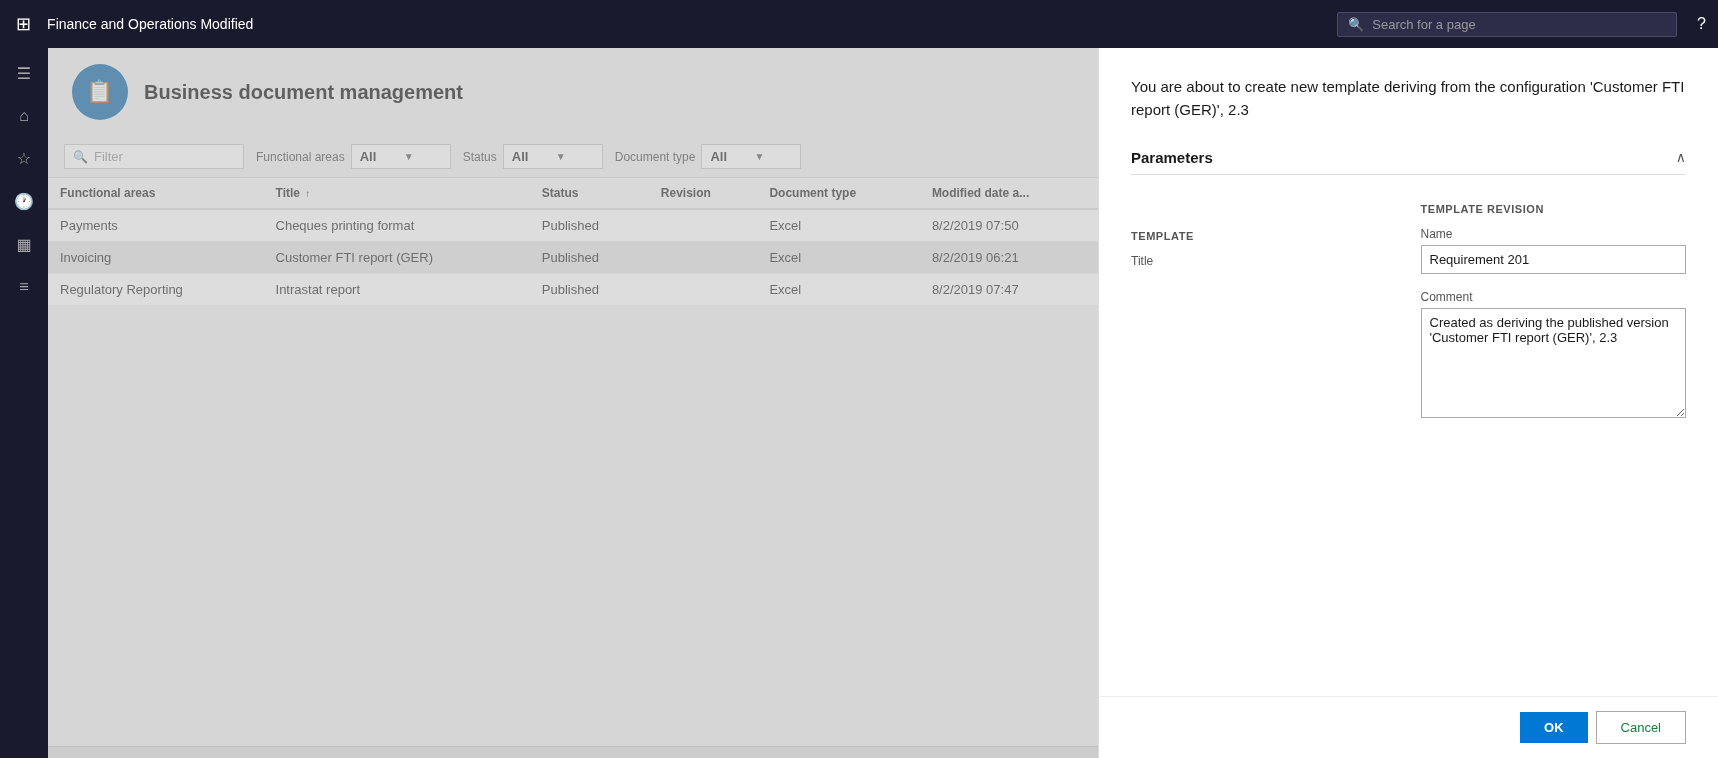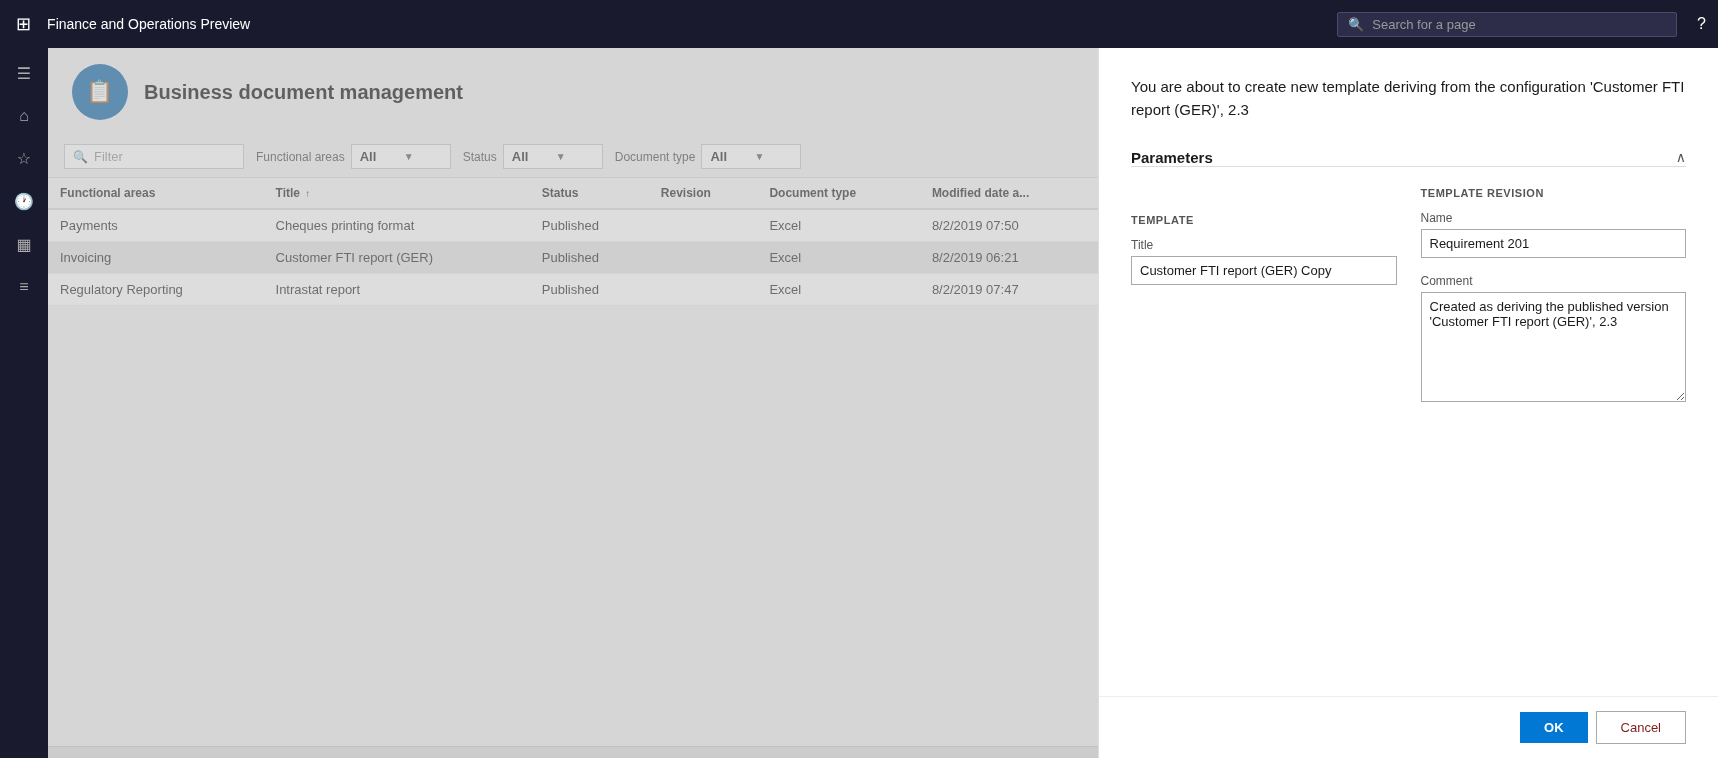--- a/index.html
+++ b/index.html
@@ -239,21 +239,22 @@
       line-height: 1.5;
       margin-bottom: 28px;
     }
 
     
     .params-header {
       display: flex;
       align-items: flex-start;
       justify-content: space-between;
       border-bottom: 1px solid #ddd;
-      margin-bottom: 20px;
+      padding-bottom: 8px;
+      margin-bottom: 28px;
     }
     .params-title {
       font-size: 15px;
       font-weight: 600;
       color: #1a1a1a;
     }
     .params-collapse-icon {
       font-size: 14px;
       color: #555;
       cursor: pointer;
@@ -324,34 +325,34 @@
       color: #fff;
       border: none;
       padding: 8px 24px;
       font-size: 13px;
       font-weight: 600;
       cursor: pointer;
       min-width: 60px;
     }
     .btn-cancel {
       background: #fff;
-      color: #7f1d1d;
+      color: #15803d;
       border: 1px solid #aaa;
       padding: 8px 24px;
       font-size: 13px;
       cursor: pointer;
       min-width: 70px;
     }
   </style>
 </head>
 <body>
 
 <div class="top-nav">
   <span class="nav-grid-icon">⊞</span>
-  <span class="nav-title">Finance and Operations Preview</span>
+  <span class="nav-title">Finance and Operations Modified</span>
   <div class="nav-search">
     <span class="nav-search-icon">🔍</span>
     <input type="text" placeholder="Search for a page" style="">
   </div>
   <span class="nav-help-icon">?</span>
 </div>
 
 <div class="main-layout">
 
   <div class="sidebar">
@@ -453,21 +454,20 @@
         <span class="params-title">Parameters</span>
         <span class="params-collapse-icon">∧</span>
       </div>
 
       <div class="params-grid">
 
         <div class="left-col">
           <div class="params-col-header">TEMPLATE</div>
           <div class="field-group">
             <div class="field-label">Title</div>
-            <input class="field-input" type="text" value="Customer FTI report (GER) Copy" style="">
           </div>
         </div>
 
         <div class="right-col">
           <div class="params-col-header">TEMPLATE REVISION</div>
           <div class="field-group">
             <div class="field-label">Name</div>
             <input class="field-input" type="text" value="Requirement 201" style="">
           </div>
           <div class="field-group">

